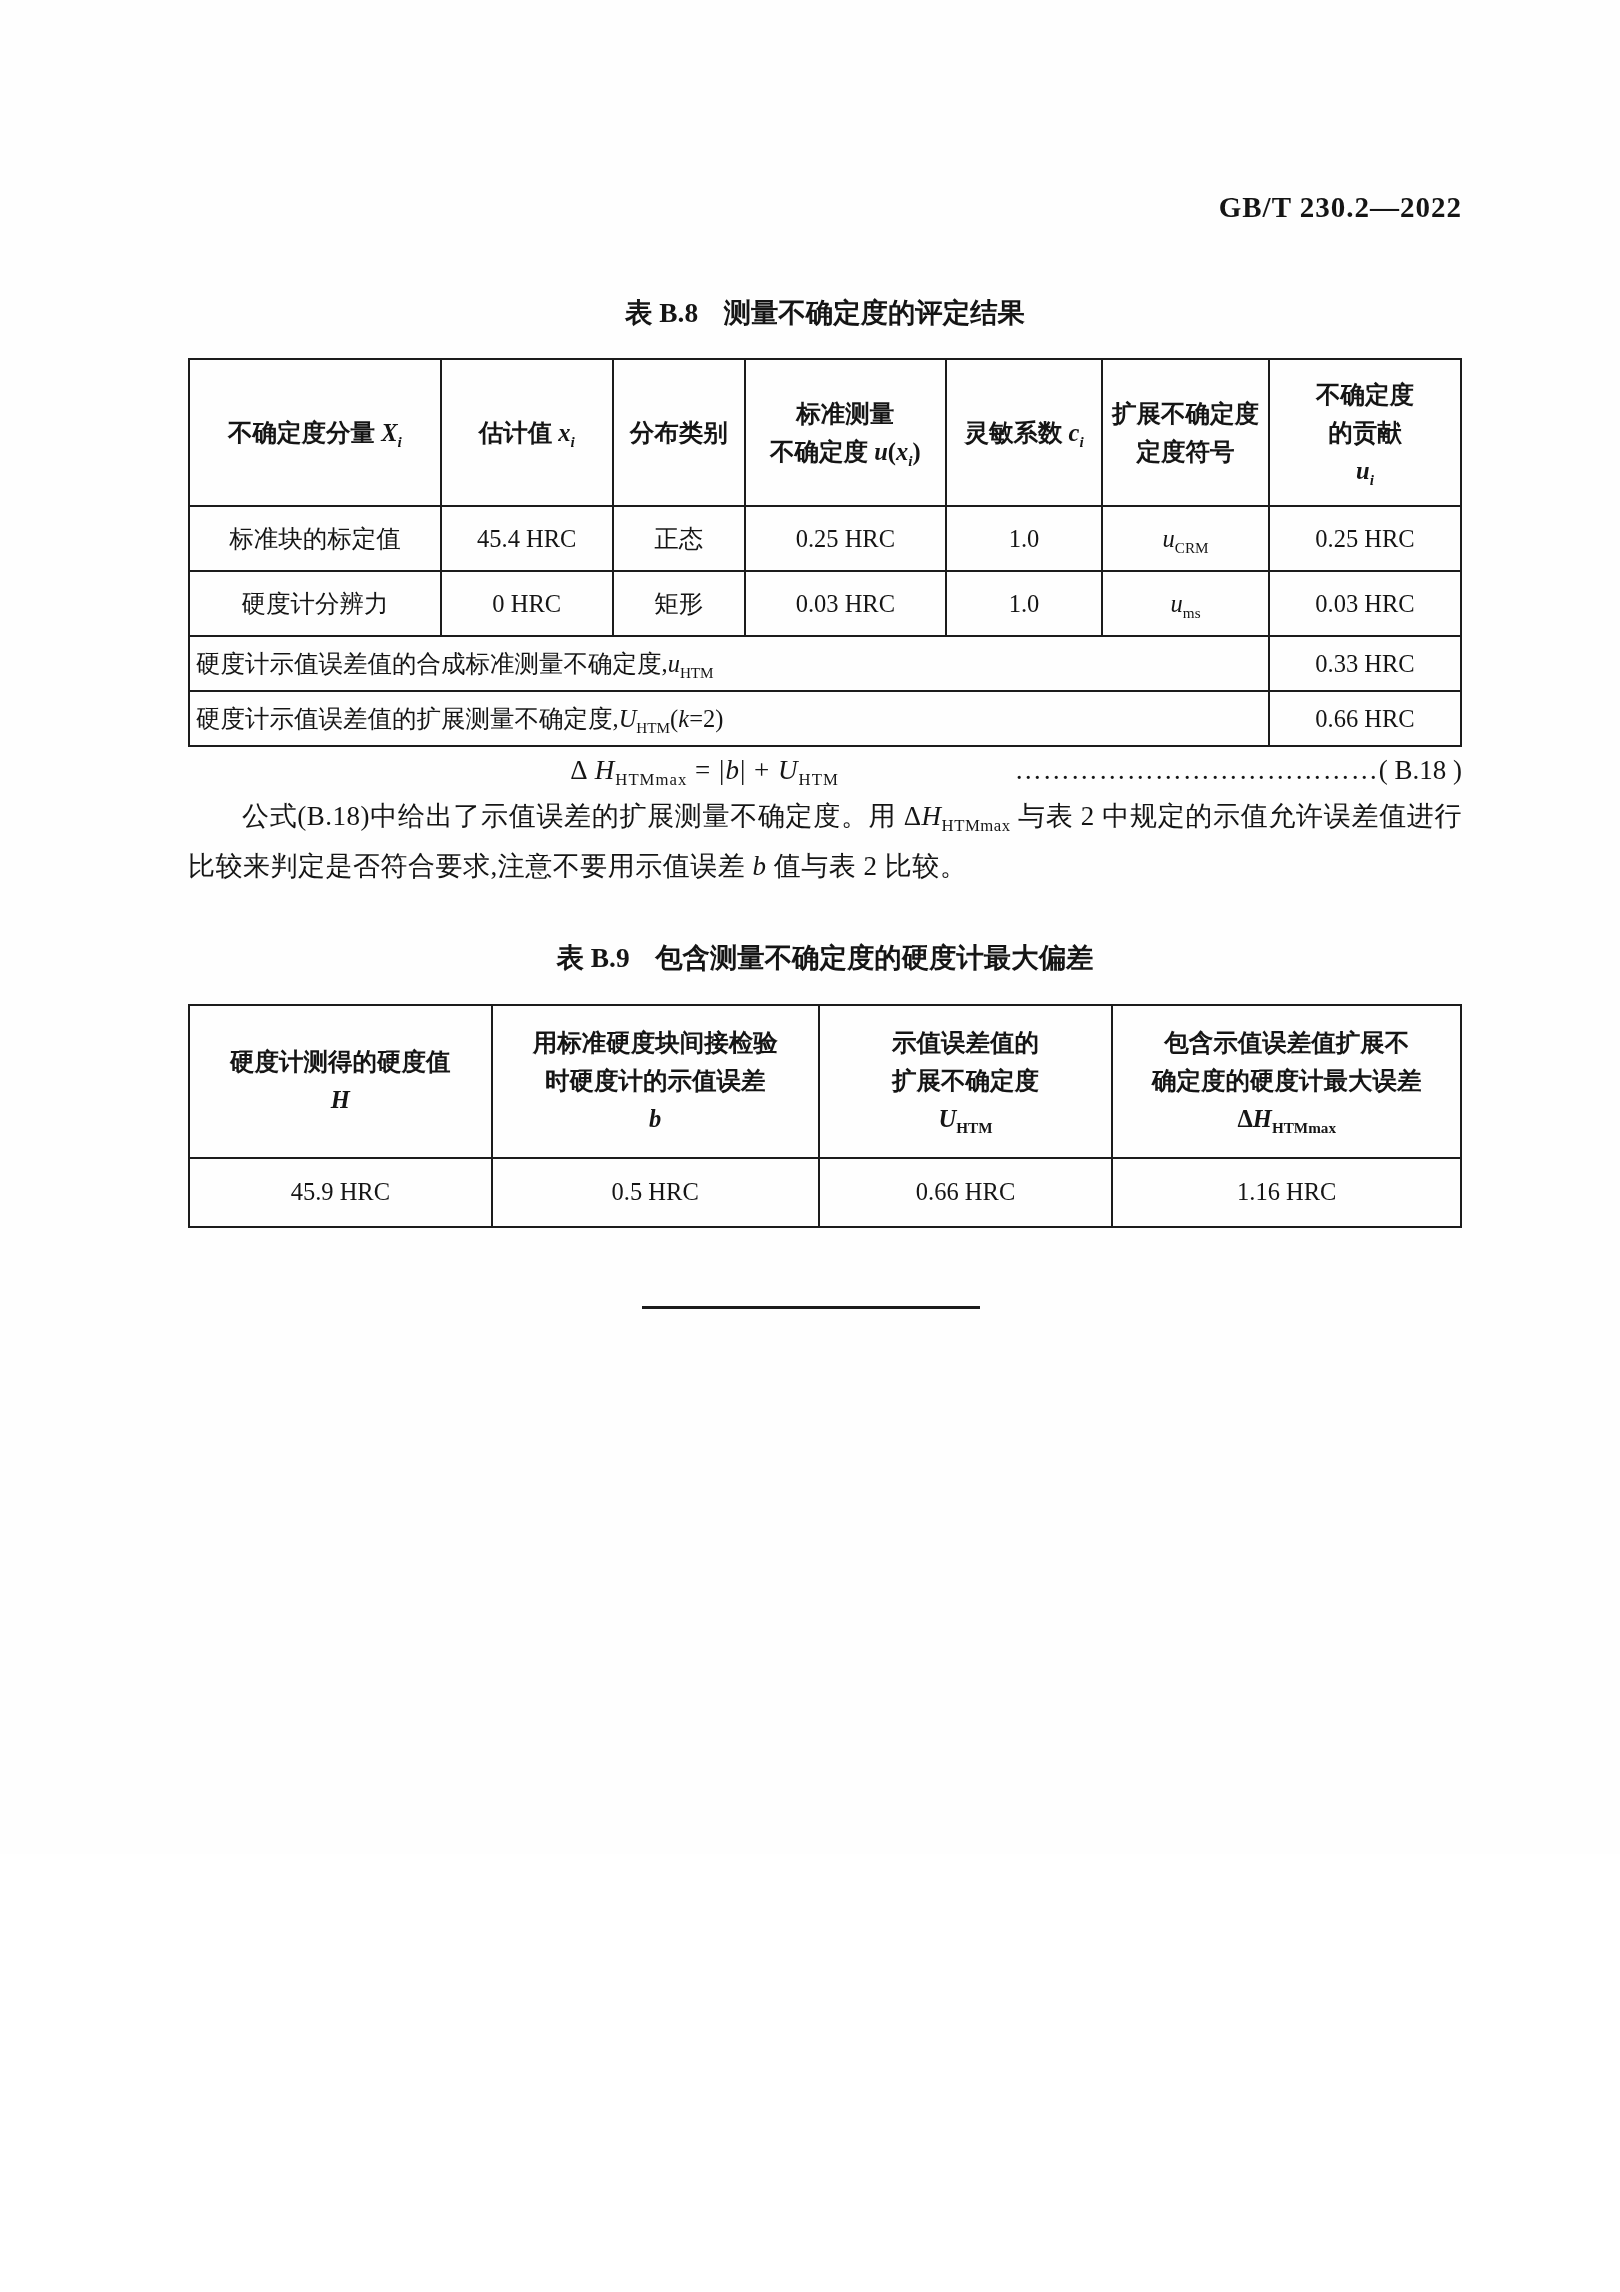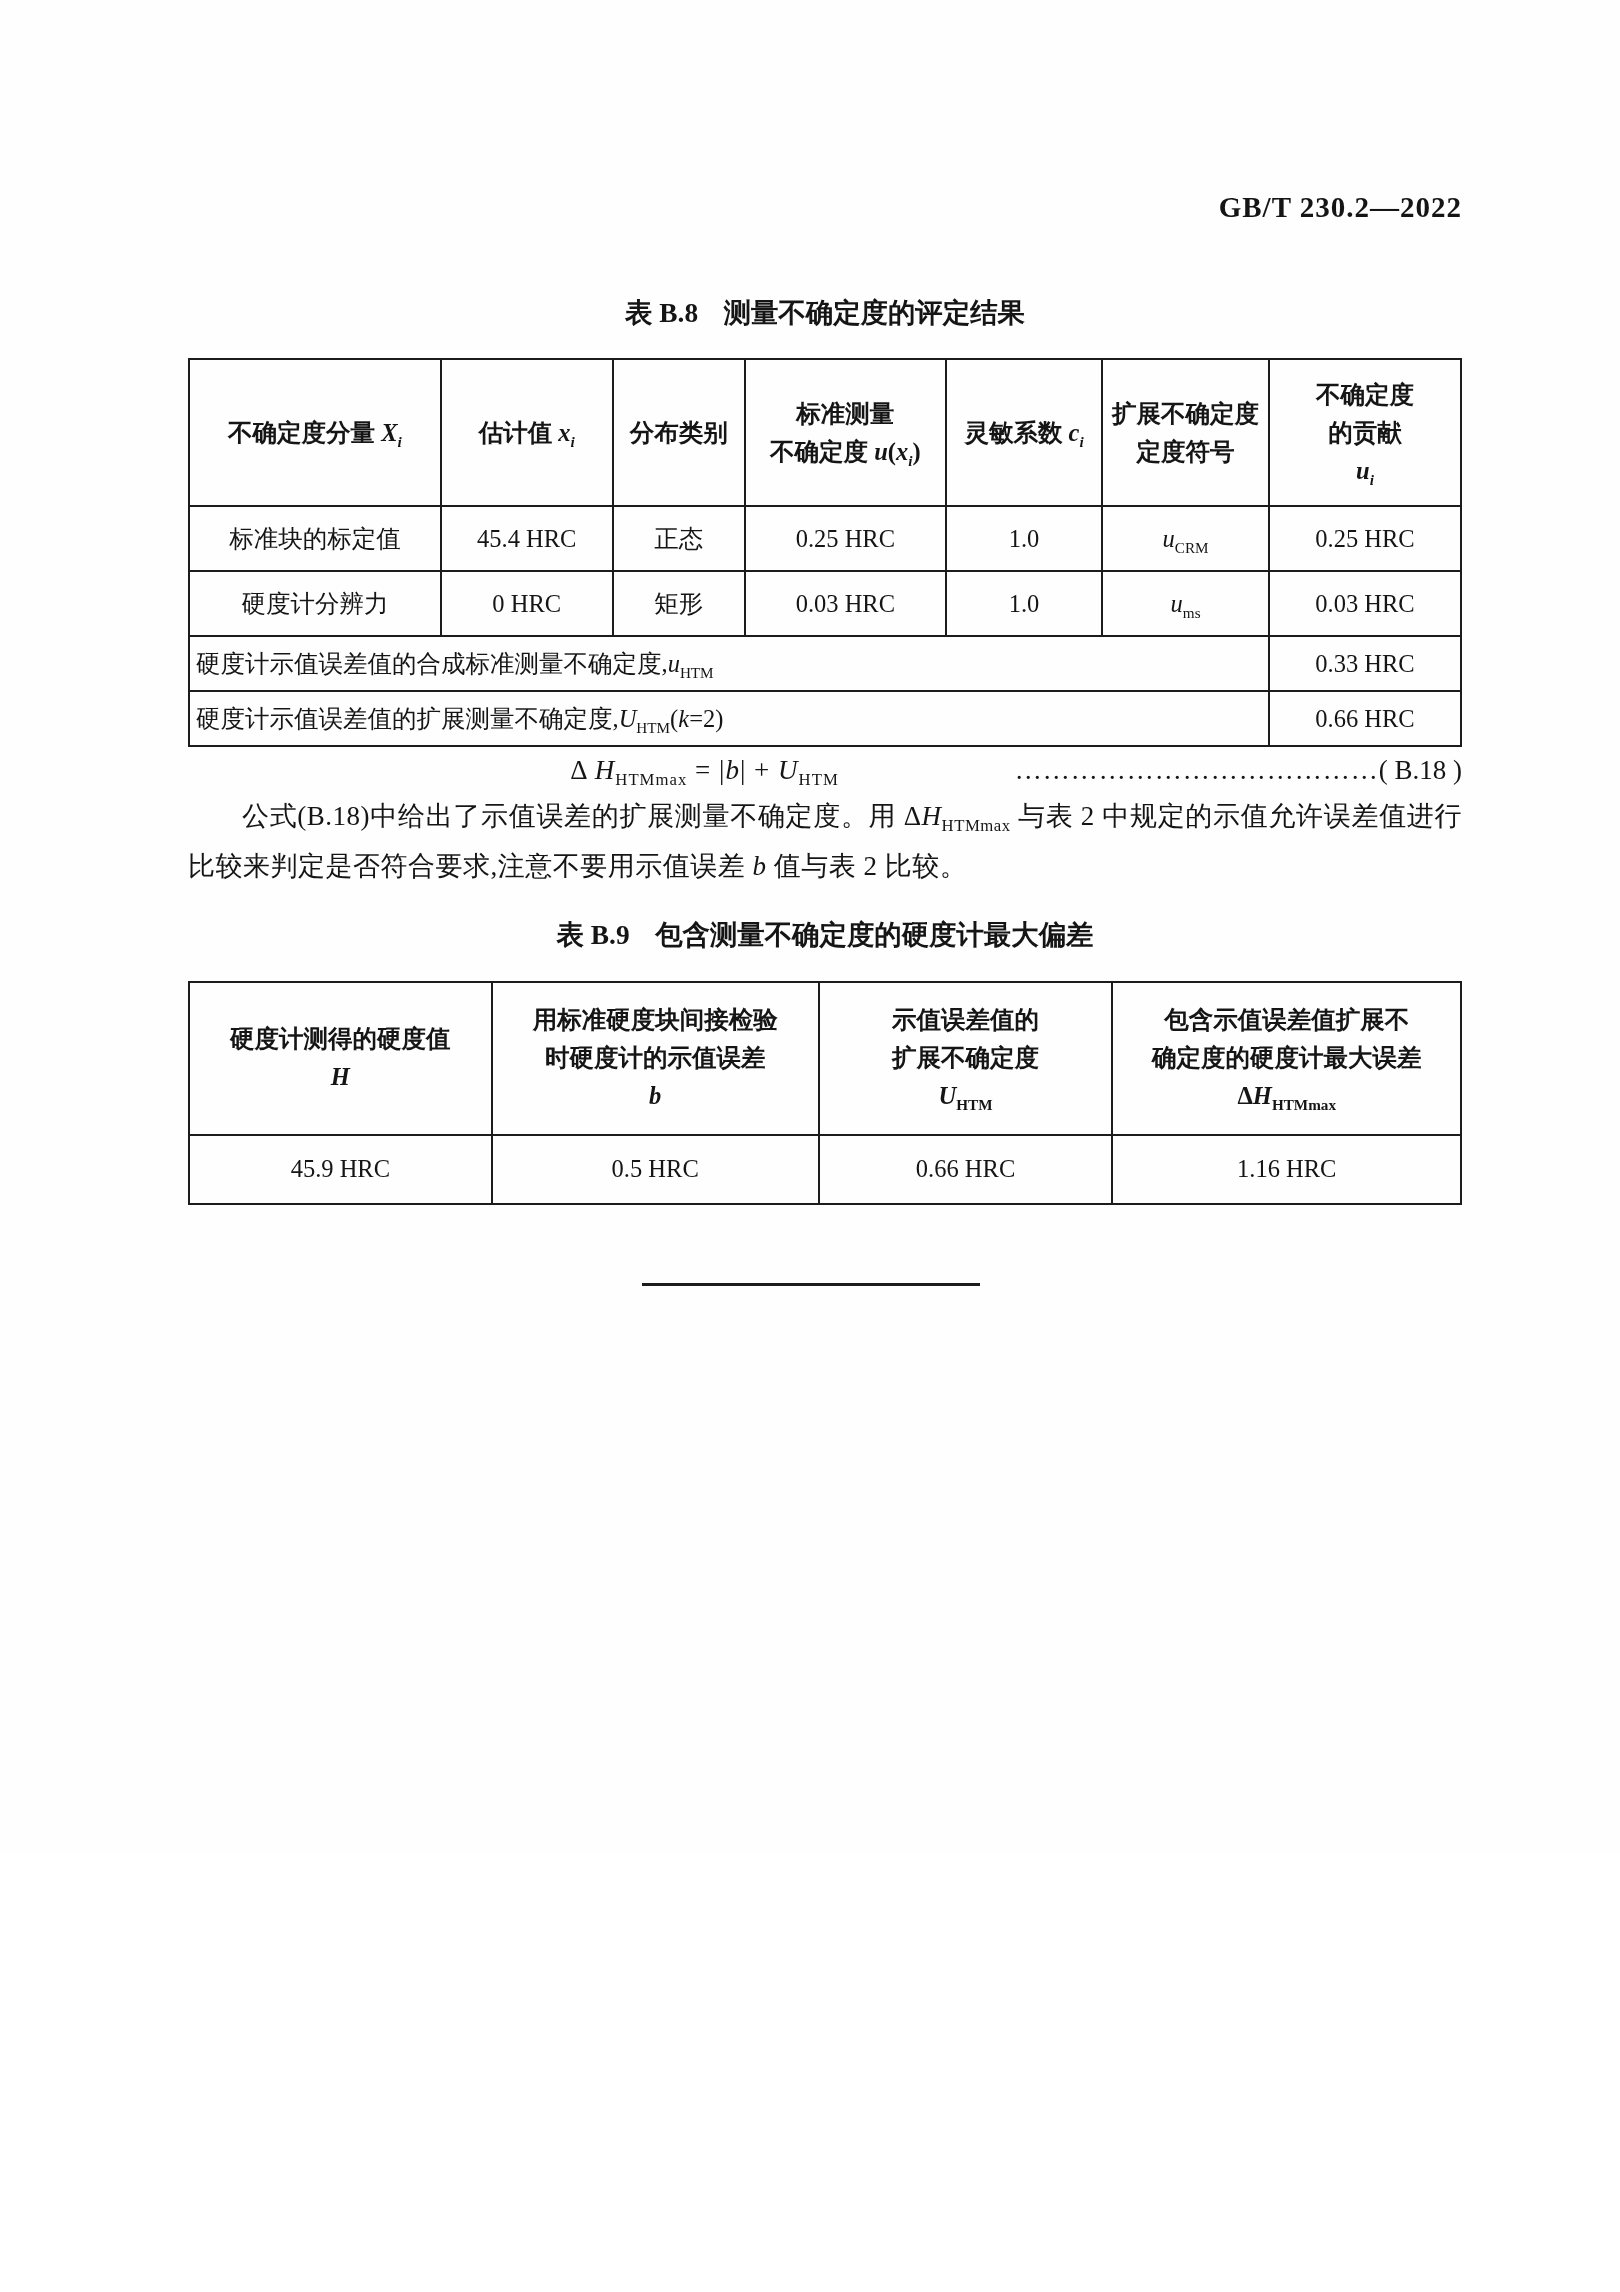--- a/index.html
+++ b/index.html
@@ -20,21 +20,21 @@
     letter-spacing:1px;
     height:39px;
   }
   .table-title{
     text-align:center;
     font-size:27.4px;
     font-weight:bold;
   }
   .table-title .t-label{margin-right:25.5px;}
   .tt-b8{margin-top:65px;}
-  .tt-b9{margin-top:26px;}
+  .tt-b9{margin-top:49px;}
   table{
     width:100%;
     border-collapse:collapse;
     table-layout:fixed;
   }
   .tbl{margin-top:27.4px;border:2.9px solid #1c1c1c;}
   .tbl th,.tbl td{
     border:2px solid #1c1c1c;
     text-align:center;
     vertical-align:middle;

